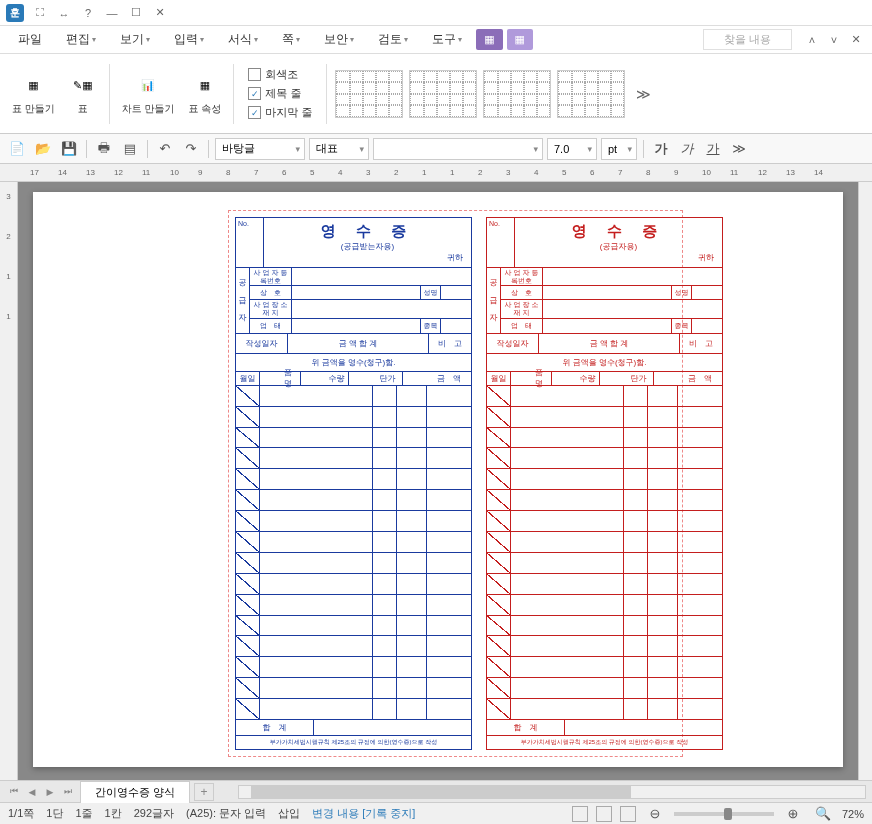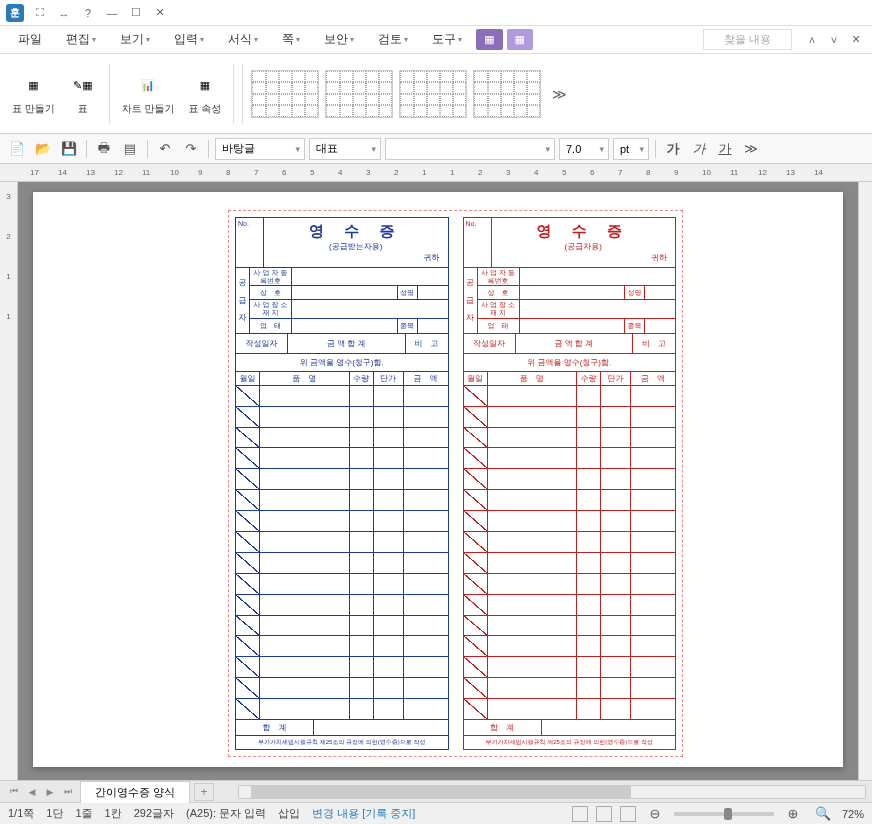--- a/index.html
+++ b/index.html
@@ -60,21 +60,21 @@
 .r-sup-label { width: 14px; border-right: 1px solid currentColor; display: flex; flex-direction: column; align-items: center; justify-content: space-around; font-size: 8px; padding: 6px 0; }
 .r-sup-body { flex: 1; display: flex; flex-direction: column; }
 .r-sup-row { display: flex; border-bottom: 1px solid currentColor; min-height: 14px; }
 .r-sup-row:last-child { border-bottom: none; }
 .r-sup-cell { border-right: 1px solid currentColor; padding: 1px 2px; font-size: 7px; display: flex; align-items: center; justify-content: center; text-align: center; line-height: 1.1; }
 .r-sup-cell:last-child { border-right: none; }
 .r-summary { display: flex; border-bottom: 1px solid currentColor; height: 20px; }
 .r-sum-cell { border-right: 1px solid currentColor; display: flex; align-items: center; justify-content: center; font-size: 8px; }
 .r-sum-cell:last-child { border-right: none; }
 .r-note { text-align: center; padding: 3px; font-size: 8px; border-bottom: 1px solid currentColor; }
-.r-table-head { display: flex; border-bottom: 1px solid currentColor; height: 14px; }
+.r-table-head { display: flex; border-bottom: 1px solid currentColor; height: 14px; gap: 24px; }
 .r-th { border-right: 1px solid currentColor; display: flex; align-items: center; justify-content: center; font-size: 8px; }
 .r-th:last-child { border-right: none; }
 .r-rows { flex: 1; display: flex; flex-direction: column; }
 .r-row { display: flex; border-bottom: 1px solid currentColor; flex: 1; }
 .r-td { border-right: 1px solid currentColor; position: relative; }
 .r-td:last-child { border-right: none; }
 .r-td.diag::before { content: ""; position: absolute; left: 0; top: 0; right: 0; bottom: 0; background: linear-gradient(to top right, transparent 48%, currentColor 48%, currentColor 52%, transparent 52%); }
 .r-total { display: flex; border-bottom: 1px solid currentColor; height: 16px; }
 .r-foot { font-size: 6px; padding: 2px; text-align: center; }
 
@@ -174,20 +174,34 @@
       <div class="ribbon-label">차트
 만들기</div>
     </div>
     <div class="ribbon-group">
       <div class="ribbon-icon">▦</div>
       <div class="ribbon-label">표
 속성</div>
     </div>
   </div>
   <div class="ribbon-sep"></div>
+  <div class="ribbon-checks">
+    <div class="check-row">
+        <div class="checkbox"></div>
+        <span>회색조</span>
+      </div>
+    <div class="check-row">
+        <div class="checkbox checked"></div>
+        <span>제목 줄</span>
+      </div>
+    <div class="check-row">
+        <div class="checkbox checked"></div>
+        <span>마지막 줄</span>
+      </div>
+  </div>
   <div class="ribbon-sep"></div>
   <div style="display:flex;gap:6px">
     <div class="table-preset">
         <div></div>
         <div></div>
         <div></div>
         <div></div>
         <div></div>
         <div></div>
         <div></div>
@@ -282,21 +296,21 @@
   <div class="tb-sep"></div>
   <div class="tb-btn">🖶</div>
   <div class="tb-btn">▤</div>
   <div class="tb-sep"></div>
   <div class="tb-btn">↶</div>
   <div class="tb-btn">↷</div>
   <div class="tb-sep"></div>
   <div class="tb-select" style="width:90px">
       <span>바탕글</span>
     </div>
-  <div class="tb-select" style="width:72px">
+  <div class="tb-select" style="width:60px">
       <span>대표</span>
     </div>
   <div class="tb-select" style="width:170px">
       <span></span>
     </div>
   <div class="tb-select" style="width:50px">
       <span>7.0</span>
     </div>
   <div class="tb-select" style="width:36px">
       <span>pt</span>

